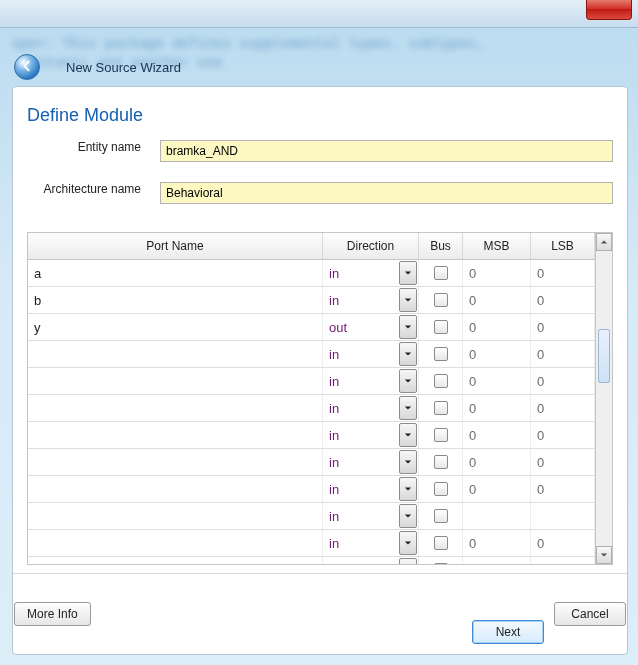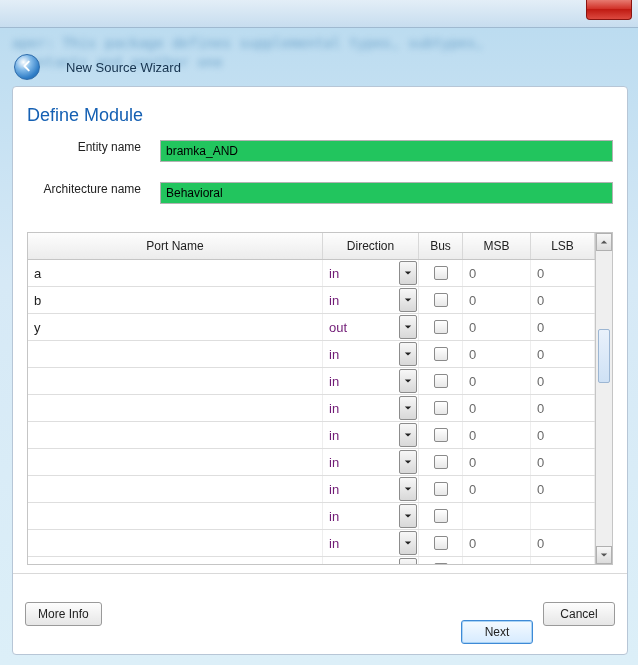--- a/index.html
+++ b/index.html
@@ -122,21 +122,21 @@
     color: #222;
     padding-right: 4px;
   }
   .field-input {
     flex: 1;
     height: 22px;
     border: 1px solid #b3b3b3;
     padding: 2px 5px;
     font-family: inherit;
     font-size: 12px;
-    background:#22c55e;
+    background:#fef9c3;
   }
   .table-wrap {
     margin-top: 8px;
     border: 1px solid #c5c5c5;
     border-right: none;
     position: relative;
     flex: 1;
     display: flex;
     overflow: hidden;
   }
@@ -241,21 +241,21 @@
     position:absolute;
     left:2px; right:2px;
     top: 96px; height: 54px;
     background: linear-gradient(180deg,#e9f1fb,#cfe1f5);
     border:1px solid #9cb6d3;
     border-radius:2px;
   }
   .vscroll svg{ width:8px;height:8px;fill:#555;}
   .footer {
     border-top: 1px solid #d9d9d9;
-    padding: 10px 12px;
+    padding: 10px 1px;
     display: flex;
     align-items: center;
     gap: 10px;
   }
   .footer .spacer { flex:1; }
   .btn {
     min-width: 72px;
     height: 24px;
     border: 1px solid #9a9a9a;
     border-radius: 3px;

